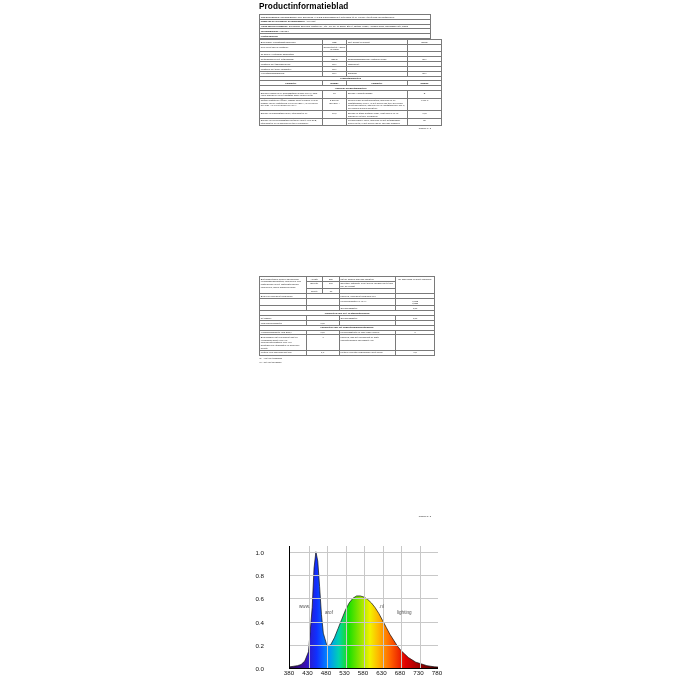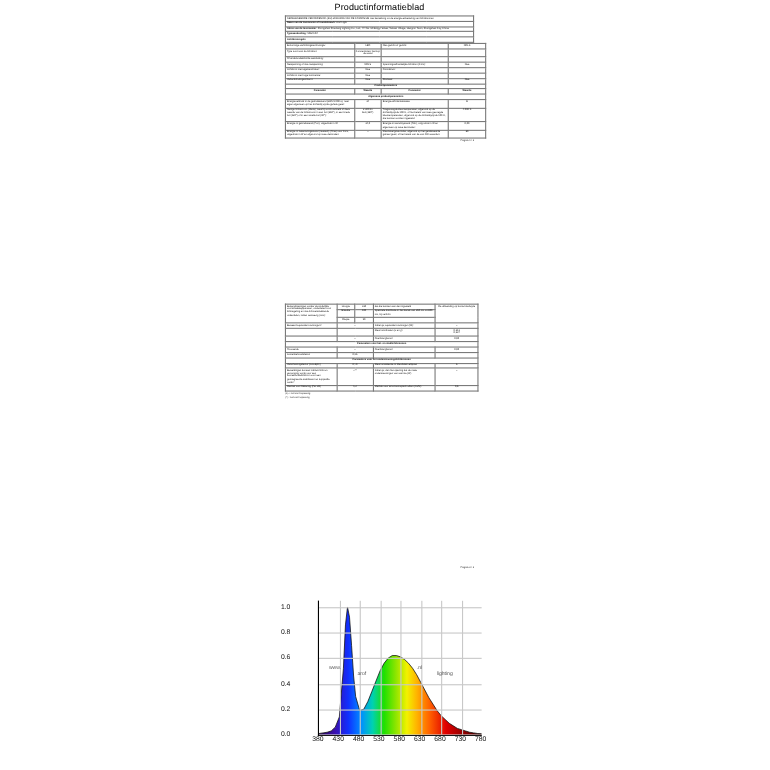--- a/index.html
+++ b/index.html
@@ -1,21 +1,21 @@
 <!DOCTYPE html>
 <html><head>
 <meta charset="utf-8">
 <style>
   html,body{margin:0;padding:0;background:#ffffff;}
   body{width:700px;height:700px;font-family:"Liberation Sans",sans-serif;color:#000;}
   .page{position:relative;width:700px;height:700px;overflow:hidden;}
 
   
   .sheet1{position:absolute;left:259px;top:0;width:172px;}
-  .doc-title{font-size:8.2px;font-weight:normal;letter-spacing:0.1px;margin:2px 0 3px 0;text-align:center;}
+  .doc-title{font-size:8.2px;font-weight:bold;letter-spacing:0.1px;margin:2px 0 3px 0;}
   table.t{border-collapse:collapse;width:172px;table-layout:fixed;}
   table.t td{border:0.4px solid #7a7a7a;font-size:2.25px;line-height:1.18;padding:0.6px 0.8px;vertical-align:top;color:#111;}
   .c{text-align:center;}
   .b{font-weight:bold;}
   .hdrrow td{font-weight:bold;text-align:center;}
   .tiny{font-size:2.05px;}
   .pagenum{font-size:2.3px;text-align:right;width:172px;margin-top:1px;color:#222;}
 
   
   .sheet2{position:absolute;left:259px;top:276px;width:172px;}

